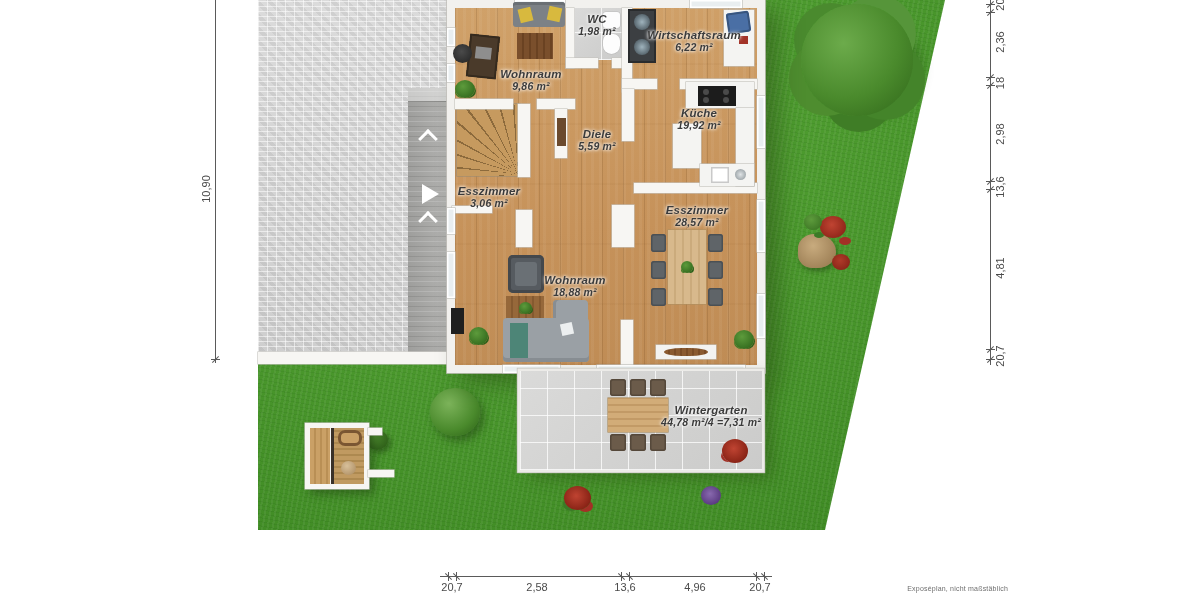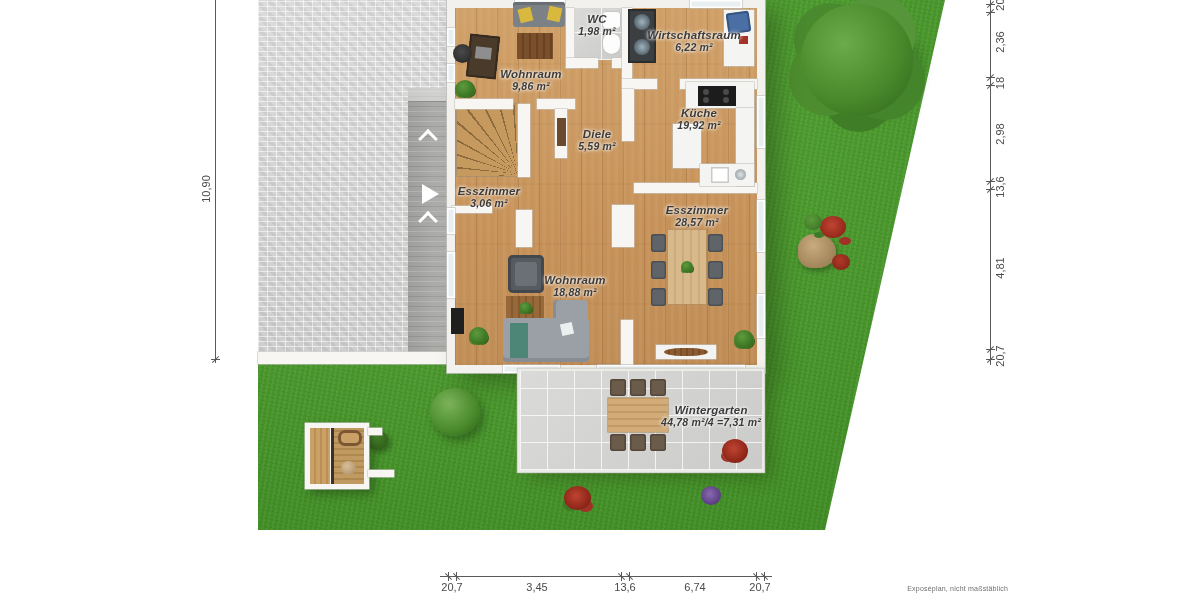--- a/index.html
+++ b/index.html
@@ -288,19 +288,19 @@
   <span class="a dimv" style="left:1000px;top:356px;">20,7</span>
 
   <div class="a dline" style="left:440px;top:576px;width:332px;height:1px;"></div>
   <div class="a tkv" style="left:448px;top:572px;"></div>
   <div class="a tkv" style="left:456px;top:572px;"></div>
   <div class="a tkv" style="left:621px;top:572px;"></div>
   <div class="a tkv" style="left:629px;top:572px;"></div>
   <div class="a tkv" style="left:756px;top:572px;"></div>
   <div class="a tkv" style="left:764px;top:572px;"></div>
   <span class="a dimh" style="left:452px;top:581px;">20,7</span>
-  <span class="a dimh" style="left:537px;top:581px;">3,45</span>
+  <span class="a dimh" style="left:537px;top:581px;">2,58</span>
   <span class="a dimh" style="left:625px;top:581px;">13,6</span>
-  <span class="a dimh" style="left:695px;top:581px;">6,74</span>
+  <span class="a dimh" style="left:695px;top:581px;">4,96</span>
   <span class="a dimh" style="left:760px;top:581px;">20,7</span>
 
   <span class="a footer" style="right:192px;top:585px;">Exposéplan, nicht maßstäblich</span>
 </div>
 
 </body></html>

